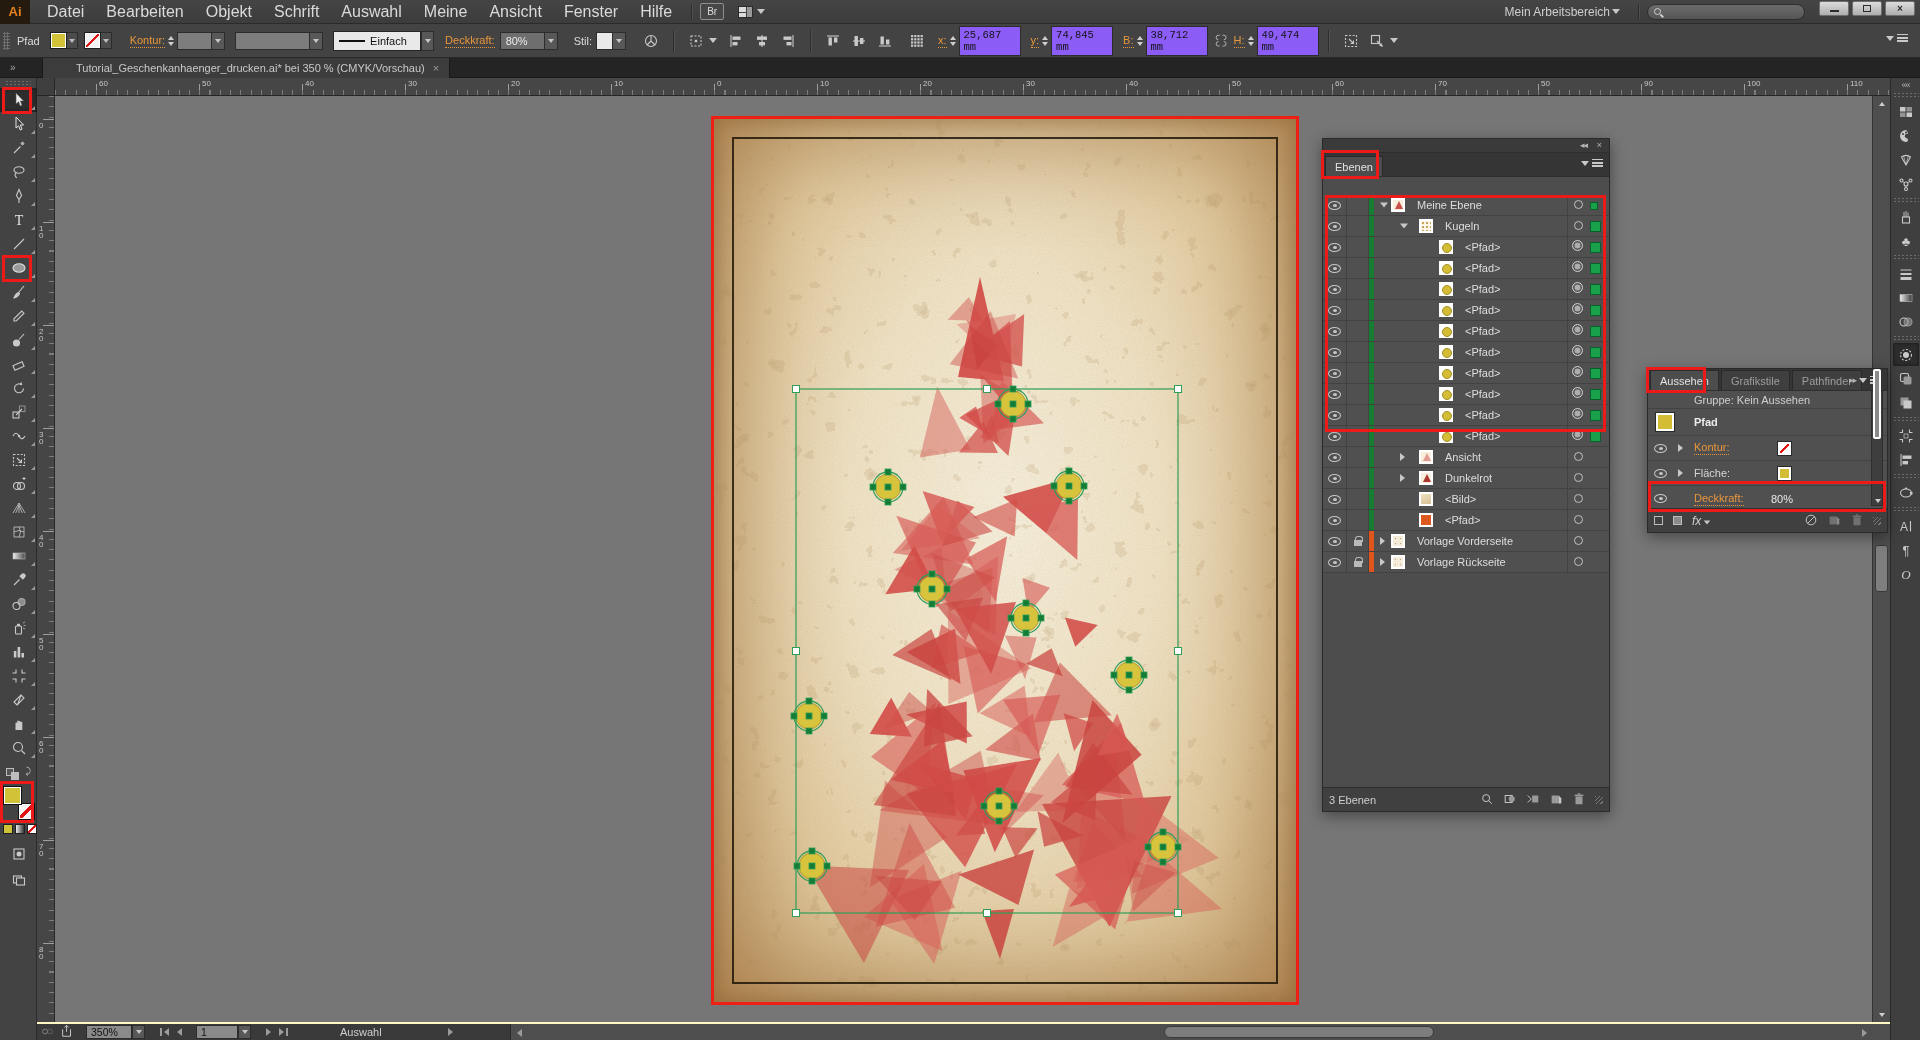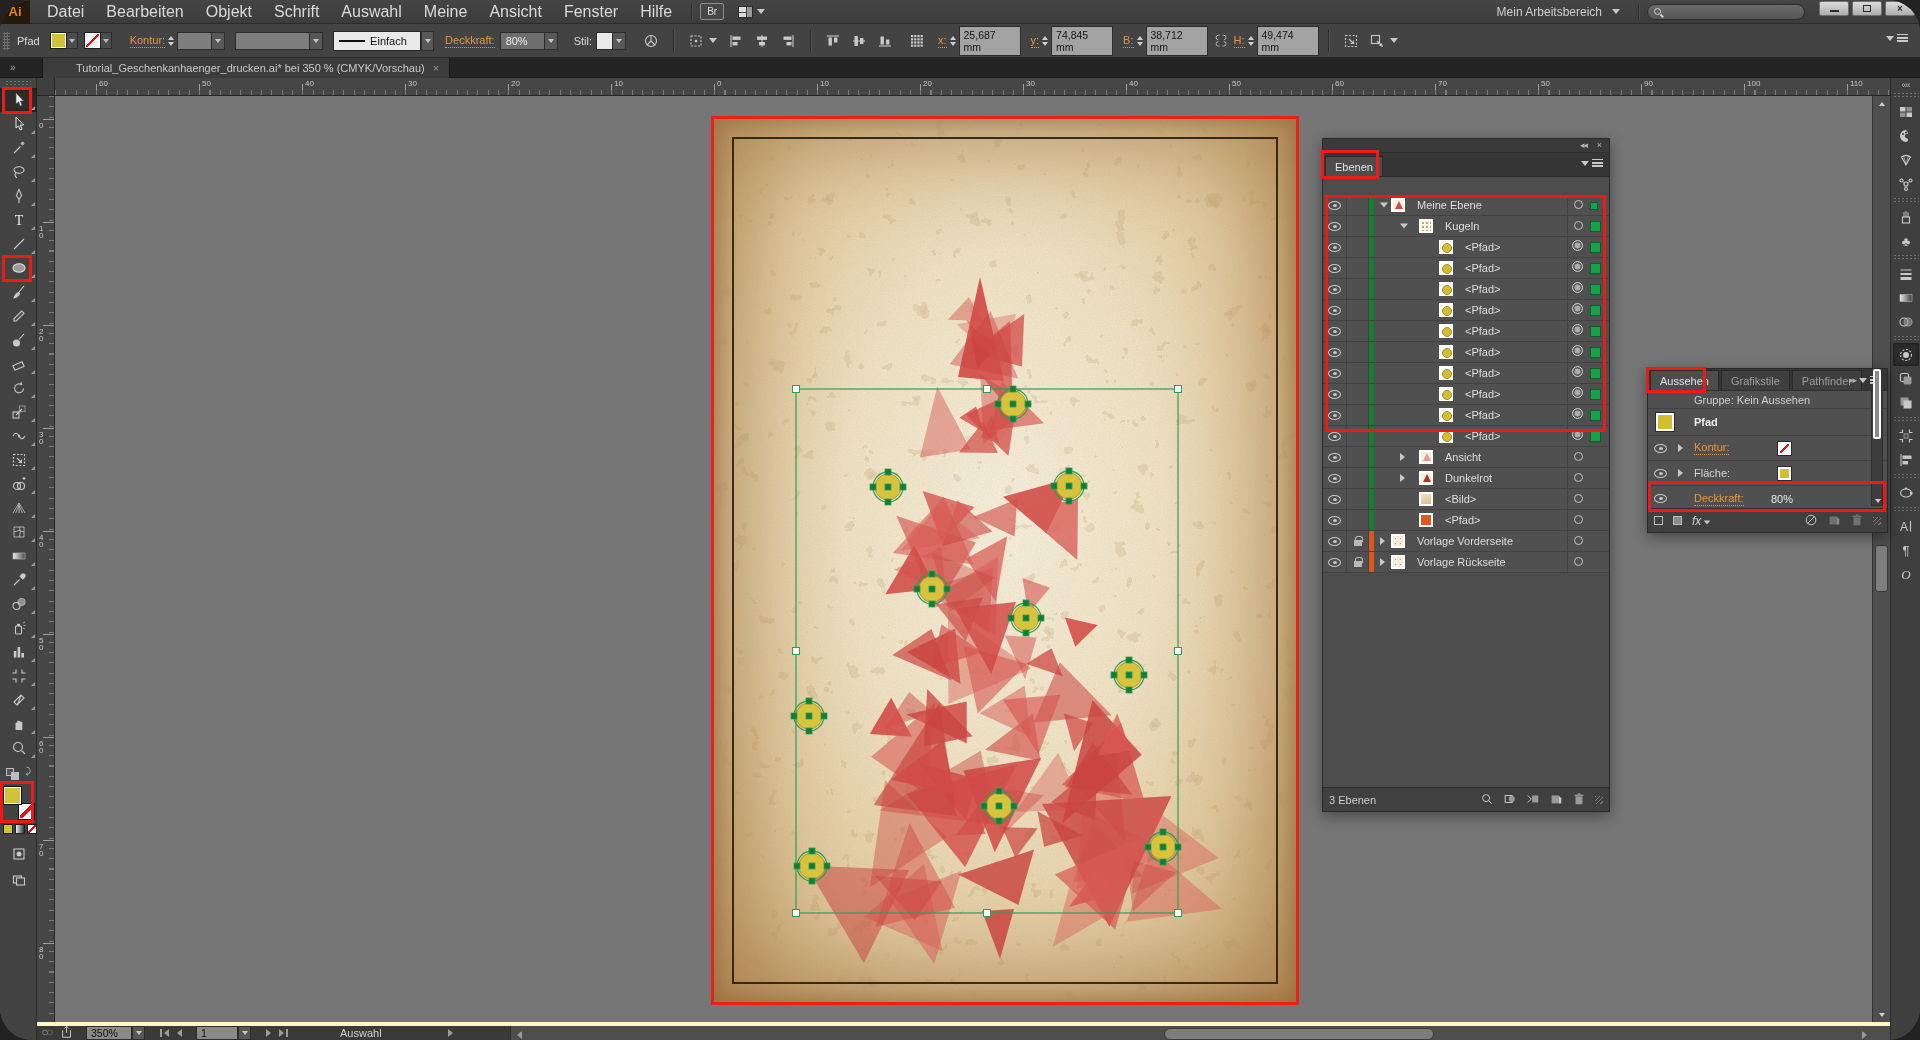--- a/index.html
+++ b/index.html
@@ -1,18 +1,18 @@
 <!DOCTYPE html>
 <html><head>
 <meta charset="utf-8">
 <style>
   * { margin:0; padding:0; box-sizing:border-box; }
   html,body { background:#222; }
   #app { position:relative; width:1920px; height:1040px; overflow:hidden;
-         background:#3d3d3d; font-family:"Liberation Sans", sans-serif; font-size:11px; color:#d6d6d6;border-radius:32px;
+         background:#3d3d3d; font-family:"Liberation Sans", sans-serif; font-size:11px; color:#d6d6d6;
          -webkit-font-smoothing:antialiased; }
 
   
   .vgrip { width:7px; height:18px; margin:0 3px;
     background-image:radial-gradient(#6d6d6d 1px, transparent 1.2px); background-size:3px 3px; }
   .hdots { height:6px; width:26px; margin:2px auto;
     background-image:radial-gradient(#6d6d6d 1px, transparent 1.2px); background-size:4px 3px; }
   .tri { display:inline-block; width:0; height:0; }
   .tri-down  { border-left:4px solid transparent; border-right:4px solid transparent; border-top:5px solid #c8c8c8; }
   .tri-right { border-top:4px solid transparent; border-bottom:4px solid transparent; border-left:5px solid #c8c8c8; }
@@ -33,21 +33,21 @@
   .menu-item { padding:0 11px; line-height:23px; font-size:16px; color:#dadada; cursor:default; }
   .mb-sep { width:1px; height:15px; background:#2d2d2d; margin:0 8px; box-shadow:1px 0 0 #4f4f4f; }
   #br-btn { min-width:24px; height:17px; border:1px solid #8e8e8e; border-radius:2px; background:#474747;
     color:#ddd; font-size:10px; display:flex; align-items:center; justify-content:center; padding:0 3px; }
   #arrange-btn { display:flex; align-items:center; margin-left:14px; gap:4px; }
   .grid-ico { width:15px; height:12px; background:
       linear-gradient(#dcdcdc,#dcdcdc) 0 0/7px 5px no-repeat,
       linear-gradient(#9a9a9a,#9a9a9a) 8px 0/7px 12px no-repeat,
       linear-gradient(#dcdcdc,#dcdcdc) 0 6px/7px 6px no-repeat; border:1px solid #2a2a2a; }
   #mb-right { margin-left:auto; display:flex; align-items:center; }
-  #workspace { display:flex; align-items:center; gap:10px; font-size:12px; color:#cfcfcf; padding:0 10px; }
+  #workspace { display:flex; align-items:center; gap:2px; font-size:12px; color:#cfcfcf; padding:0 10px; }
   #searchbox { width:158px; height:16px; border-radius:8px; background:linear-gradient(#6b6b6b,#555);
     border:1px solid #2e2e2e; display:flex; align-items:center; padding:0 6px; gap:4px; }
   .mag { width:7px; height:7px; border:1.4px solid #cfcfcf; border-radius:50%; position:relative; }
   .mag::after { content:''; position:absolute; width:4px; height:1.6px; background:#cfcfcf;
     transform:rotate(45deg); left:5px; top:6px; }
   #win-controls { display:flex; gap:3px; margin:0 5px 6px 14px; }
   .win-btn { width:30px; height:15px; background:linear-gradient(#dcdcdc,#aeaeae); border:1px solid #6f6f6f;
     border-radius:2px; display:flex; align-items:center; justify-content:center; color:#2c2c2c;
     font-size:10px; font-weight:bold; }
   .win-min-glyph { width:9px; height:2px; background:#2c2c2c; margin-top:5px; }
@@ -68,22 +68,22 @@
   .dd { height:18px; background:#7d7d7d; border:1px solid #2c2c2c; display:inline-flex; align-items:center;
     position:relative; color:#1d1d1d; padding-left:5px; }
   .dd .ddbtn { position:absolute; right:0; top:0; bottom:0; width:13px; background:#585858;
     border-left:1px solid #2c2c2c; display:flex; align-items:center; justify-content:center; }
   .ddbtn i { border-left:3px solid transparent; border-right:3px solid transparent; border-top:4px solid #c6c6c6; }
   .dd-white { height:20px; width:88px; background:#e9e9e9; border:1px solid #262626; display:inline-flex;
     align-items:center; gap:5px; padding-left:5px; color:#111; position:relative; margin-left:10px; }
   .line-sample { width:26px; height:2px; background:#111; }
   .cb-ico { width:22px; height:20px; display:inline-flex; align-items:center; justify-content:center; margin:0 2px; }
   .cb-sep { width:1px; height:22px; background:#2d2d2d; margin:0 9px; box-shadow:1px 0 0 #515151; }
-  .cb-field { height:30px; background:#a3a3a3; border:1px solid #2c2c2c; color:#141414;
-    display:inline-flex; align-items:center; justify-content:flex-end; padding:0 4px; width:62px; font-size:10.5px; }
+  .cb-field { height:30px; background:#8b5cf6; border:1px solid #2c2c2c; color:#141414;
+    display:inline-flex; align-items:center; justify-content:flex-end; padding:0 4px; width:62px; font-size:10.5px;font-family:Liberation Mono, monospace; }
   #panel-menu-cb { position:absolute; right:12px; top:10px; display:flex; gap:3px; align-items:center; }
   .pm-lines { width:11px; height:8px; background:repeating-linear-gradient(#c9c9c9 0 1.4px, transparent 1.4px 3.2px); }
 
   
   #tab-bar { position:absolute; left:0; top:58px; width:1920px; height:20px; background:#242424;
     border-bottom:1px solid #191919; }
   #tab-overflow { position:absolute; left:10px; top:4px; color:#a9a9a9; font-size:10px; letter-spacing:-1px; }
   #doc-tab { position:absolute; left:42px; top:0; height:20px; width:408px; background:#3c3c3c;
     border-left:1px solid #191919; border-right:1px solid #191919; display:flex; align-items:center;
     padding:0 8px; gap:8px; }
@@ -225,21 +225,21 @@
   
   #dock { position:absolute; left:1890px; top:78px; width:30px; height:962px; background:#3f3f3f;
     border-left:1px solid #2a2a2a; z-index:25; }
   .dock-ico { width:26px; height:23px; margin:1px auto; display:flex; align-items:center; justify-content:center;
     border-radius:2px; color:#c9c9c9; }
   .dock-ico.active { background:#2c2c2c; box-shadow:inset 0 0 3px #111; }
   #dock-collapse { text-align:center; color:#b5b5b5; font-size:9px; letter-spacing:-1px; padding-top:2px; }
 
   
   #status-bar { position:absolute; left:37px; top:1022px; width:1853px; height:18px; background:#3a3a3a;
-    border-top:4px solid #fef9c3; display:flex; align-items:center; z-index:12; }
+    border-top:2px solid #fef9c3; display:flex; align-items:center; z-index:12; }
   .sb-left { display:flex; align-items:center; height:100%; width:473px; background:#3a3a3a; gap:6px; padding-left:4px; }
   .sb-field { height:14px; background:#8a8a8a; border:1px solid #2c2c2c; color:#111; display:inline-flex;
     align-items:center; padding:0 4px; position:relative; font-size:10.5px; }
   .sb-field .ddbtn { position:absolute; right:-14px; top:-1px; width:13px; height:14px; background:#585858;
     border:1px solid #2c2c2c; display:flex; align-items:center; justify-content:center; }
   .sb-nav { display:flex; align-items:center; gap:2px; }
   .nav-bar { width:2px; height:8px; background:#9b9b9b; }
   .sb-status { margin-left:46px; color:#cfcfcf; }
   .sb-menu-arrow { margin-left:60px; }
   .sb-scroll { position:relative; flex:1; height:100%; background:#4e4e4e; border-left:1px solid #2c2c2c; }

